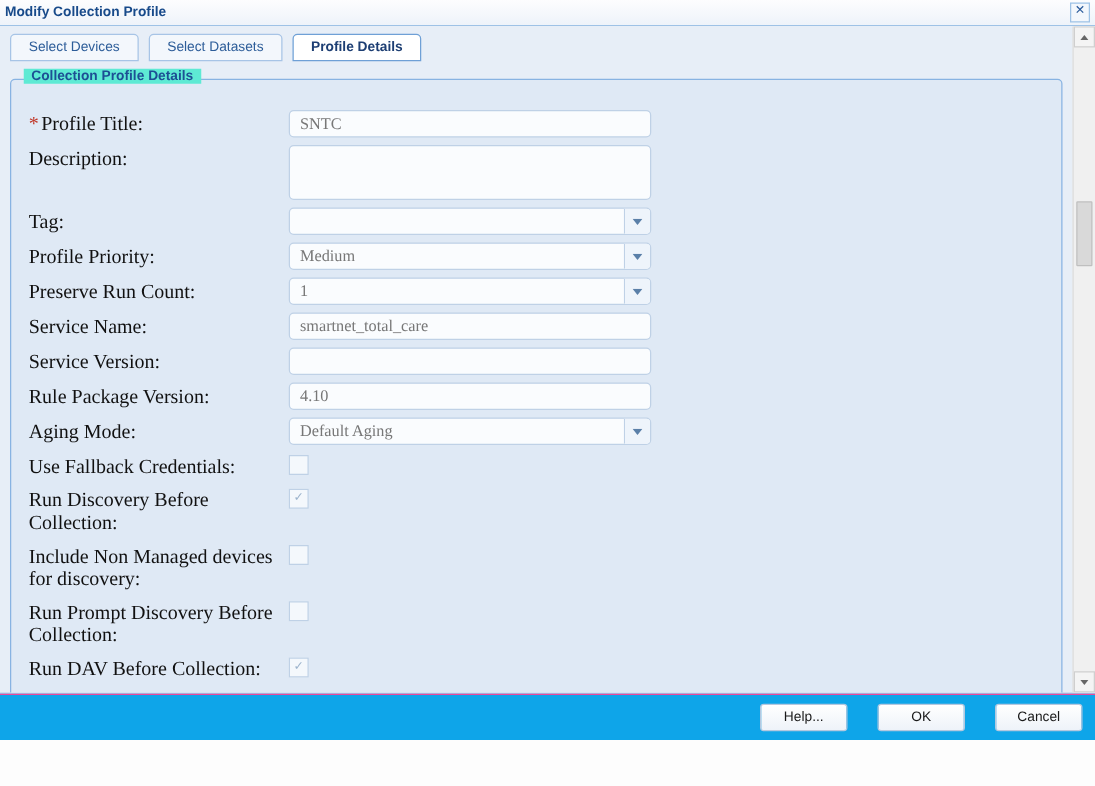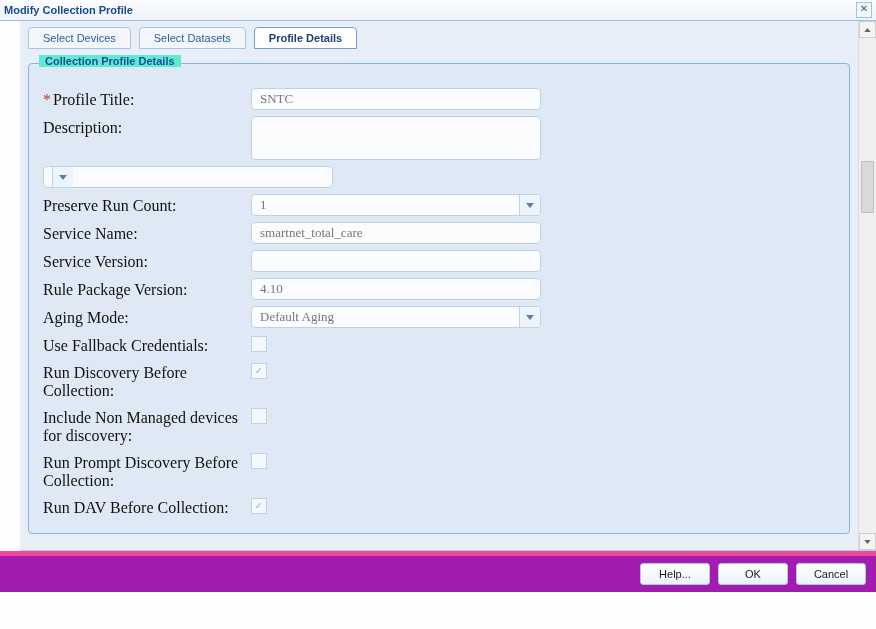--- a/index.html
+++ b/index.html
@@ -47,21 +47,20 @@
     color: #2b5b9b;
     cursor: pointer;
   }
   .body-area {
     flex: 1;
     display: flex;
     flex-direction: row;
     background: #e7eef7;
     border-bottom: 1px solid #b8cee8;
     overflow: hidden;
-    margin-left: 20px;
   }
   .scroll-content {
     flex: 1;
     overflow: hidden;
     position: relative;
     padding: 6px 8px 0 8px;
     box-sizing: border-box;
   }
   .tabs {
     display: flex;
@@ -203,27 +202,27 @@
     position:absolute;
     left:2px; width:13px;
     top: 140px; height: 52px;
     background: #d9d9d9;
     border: 1px solid #bfbfbf;
     border-radius:1px;
     box-sizing:border-box;
   }
   .footer {
     height: 36px;
-    background: #a21caf;
-    border-top: 5px solid #ec4899;
+    background: #0ea5e9;
+    border-top: 1px solid #ec4899;
     display: flex;
     align-items: center;
     justify-content: flex-end;
     padding: 0 10px;
-    gap: 8px;
+    gap: 24px;
   }
   .footer-btn {
     min-width: 70px;
     height: 22px;
     border: 1px solid #b4c8df;
     background: linear-gradient(#ffffff, #eef3f9);
     font-family: Arial, sans-serif;
     font-size: 11px;
     color: #1a1a1a;
     border-radius: 3px;
@@ -260,24 +259,39 @@
         </div>
 
 
         <div class="form-row">
           <div class="form-label">Description:</div>
           <div class="control-cell">
             <textarea class="textarea" style=""></textarea>
           </div>
         </div>
 
-
-        <div class="form-row">
+        <div class="form-row">
+          <div class="form-label">Tag:</div>
           <div class="control-cell">
             <div class="combo">
+              <span class="combo-text"></span>
+              <span class="combo-btn">
+                  <svg viewBox="0 0 8 5">
+                    <path d="M0 0h8L4 5z"></path>
+                  </svg>
+                </span>
+            </div>
+          </div>
+        </div>
+
+        <div class="form-row">
+          <div class="form-label">Profile Priority:</div>
+          <div class="control-cell">
+            <div class="combo">
+              <span class="combo-text">Medium</span>
               <span class="combo-btn">
                   <svg viewBox="0 0 8 5">
                     <path d="M0 0h8L4 5z"></path>
                   </svg>
                 </span>
             </div>
           </div>
         </div>
 
         <div class="form-row">

